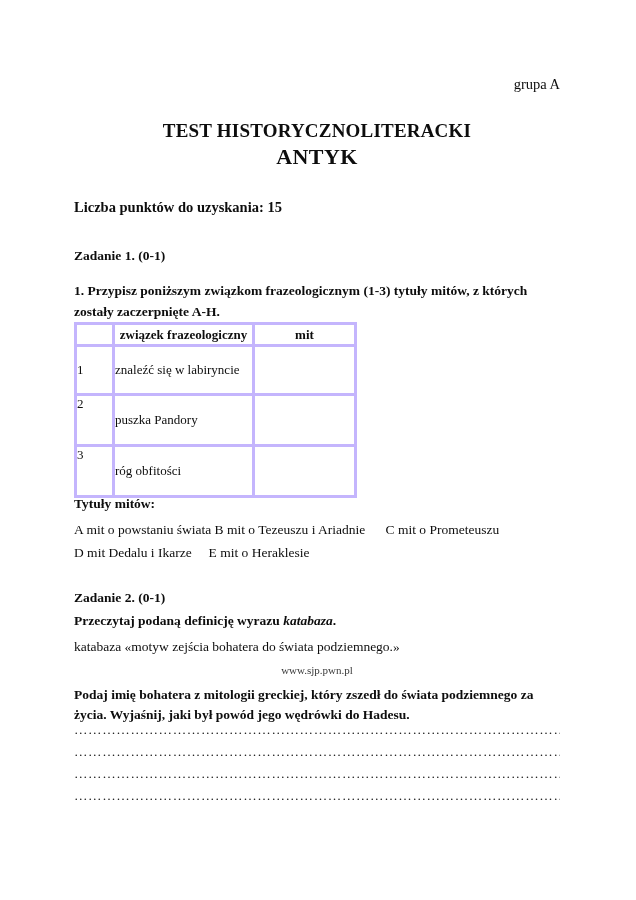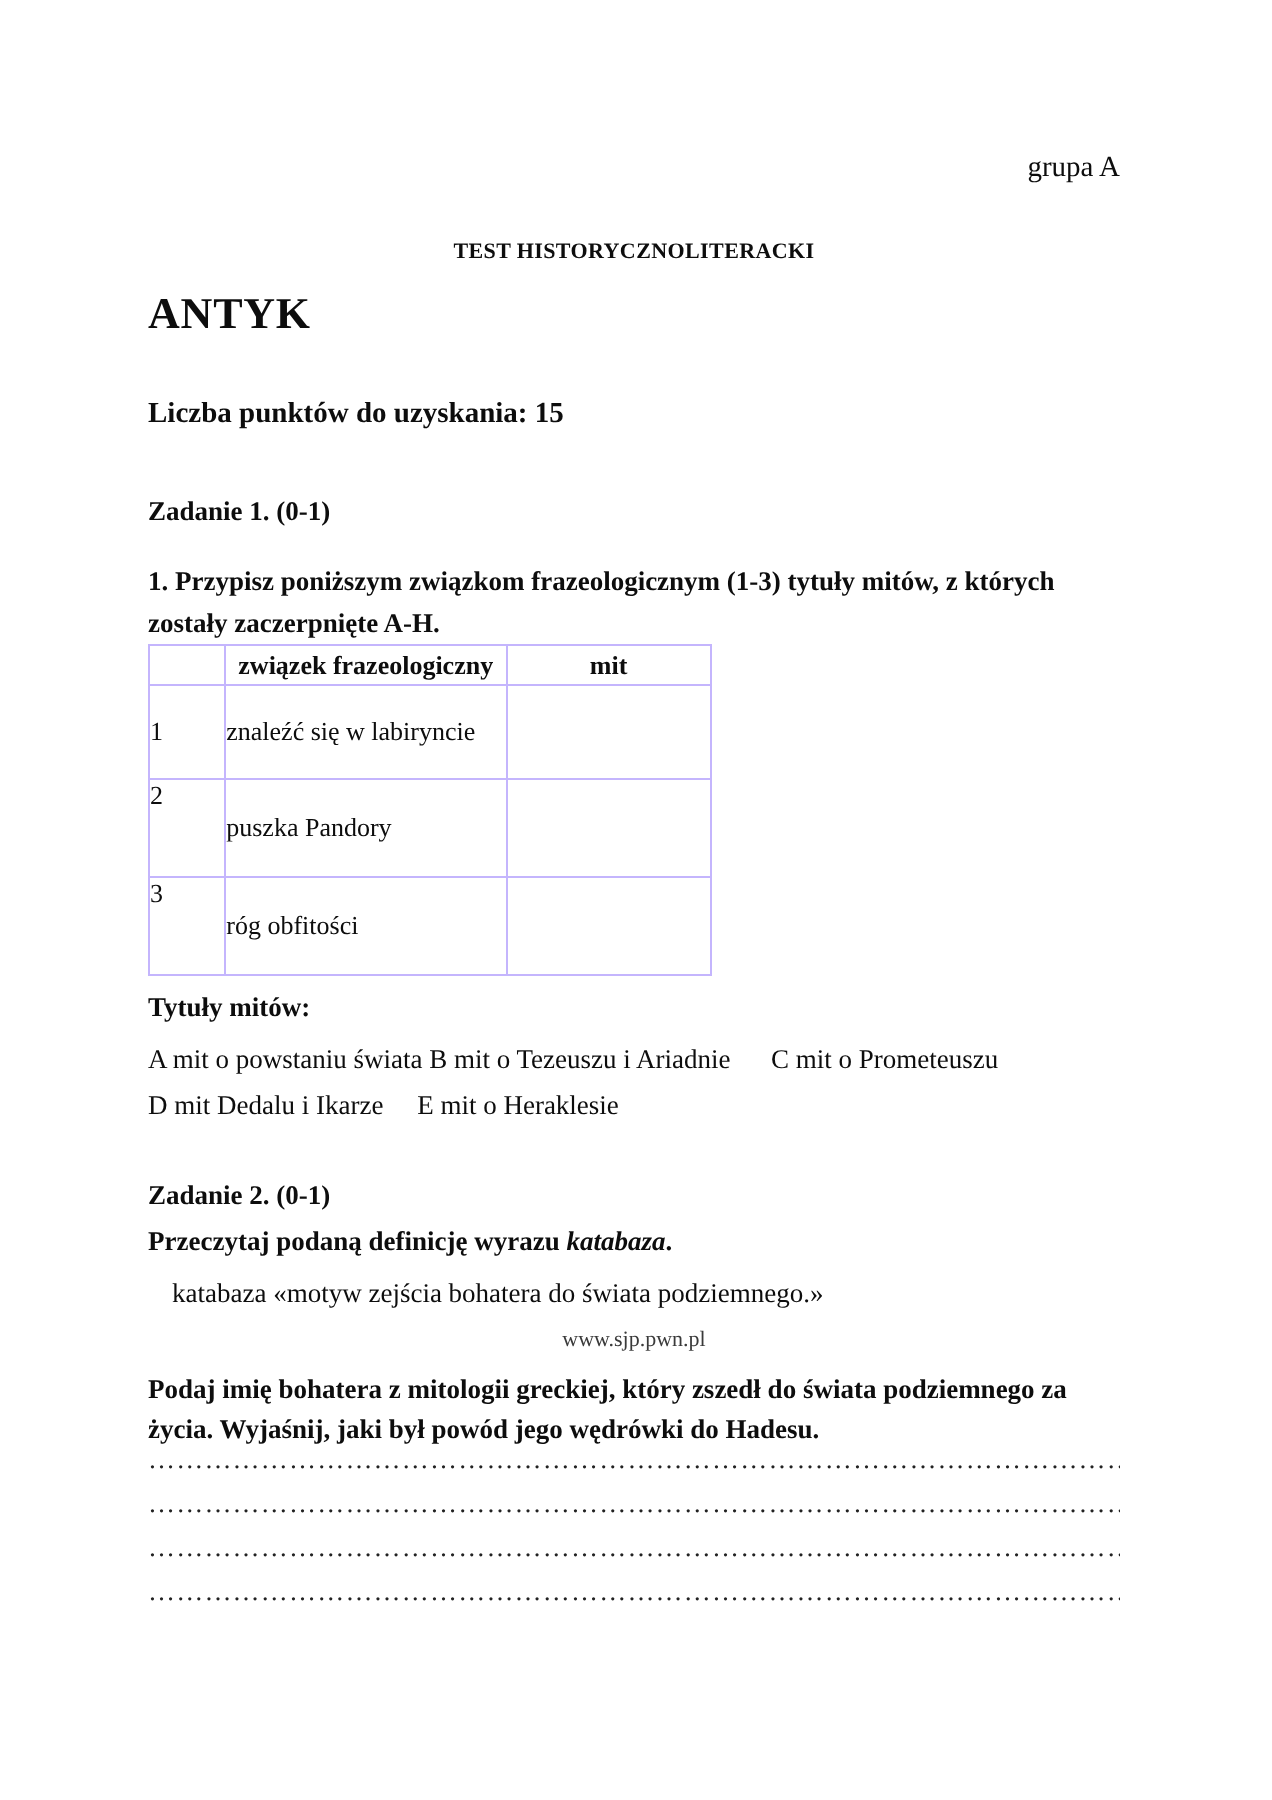--- a/index.html
+++ b/index.html
@@ -39,29 +39,29 @@
     line-height: 1.2;
   }
 
   .title-main {
     position: absolute;
     left: 0;
     top: 120px;
     width: 486px;
     text-align: center;
     font-weight: bold;
-    font-size: 11px;
+    font-size: 19px;
     letter-spacing: 0.2px;
   }
   .title-sub {
     position: absolute;
     left: 0;
     top: 144px;
     width: 486px;
-    text-align: left;
+    text-align: center;
     font-weight: bold;
     font-size: 22px;
     letter-spacing: 0.4px;
   }
 
   .points-line {
     position: absolute;
     left: 0;
     top: 199px;
     font-weight: bold;
@@ -90,21 +90,21 @@
   .phrase-table {
     position: absolute;
     left: 0;
     top: 322px;
     border-collapse: collapse;
     table-layout: fixed;
     width: 282px;
     font-size: 13px;
   }
   .phrase-table td, .phrase-table th {
-    border: 1px solid #c4b5fd;
+    border: 3px solid #c4b5fd;
     padding: 0;
   }
   .phrase-table th {
     font-weight: bold;
     text-align: center;
     height: 19px;
     font-size: 13px;
   }
   .col-num { width: 38px; }
   .col-phrase { width: 140px; }
@@ -165,21 +165,21 @@
   .task2-instruction {
     position: absolute;
     left: 0;
     top: 613px;
     font-weight: bold;
     font-size: 13.5px;
   }
   .task2-instruction i { }
   .definition {
     position: absolute;
-    left: 12px;
+    left: 0;
     top: 639px;
     font-size: 13.5px;
   }
   .source {
     position: absolute;
     left: 0;
     top: 664px;
     width: 486px;
     text-align: center;
     font-size: 11px;

